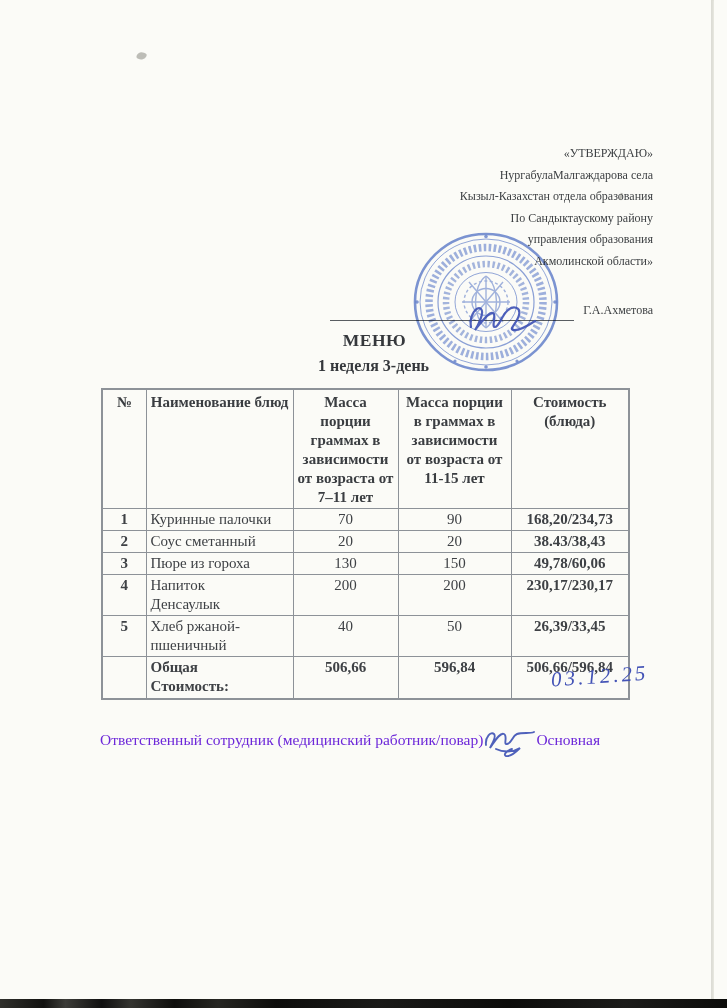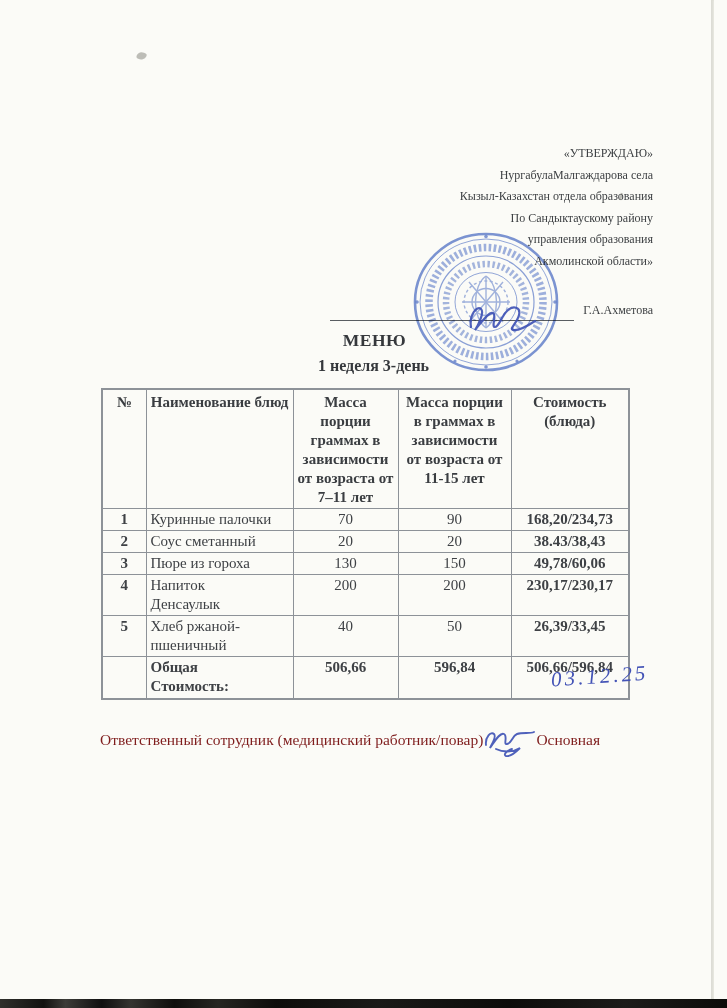--- a/index.html
+++ b/index.html
@@ -83,21 +83,21 @@
   
   .sig-scribble{position:absolute;left:463px;top:297px;width:80px;height:40px;}
   .hand-date{
     position:absolute;left:551px;top:664px;
     font-style:italic;font-size:21px;letter-spacing:3px;
     color:#4353b6;transform:rotate(-4deg);white-space:nowrap;
   }
   
   .footer{
     position:absolute;top:731px;left:100px;width:560px;
-    display:flex;align-items:center;font-size:15.5px;color:#7f1d1d;white-space:nowrap;
+    display:flex;align-items:center;font-size:15.5px;color:#6d28d9;white-space:nowrap;
   }
   .footer-scribble{width:56px;height:42px;margin:-14px -2px -14px -1px;flex:0 0 auto;}
 </style>
 </head>
 <body>
 
 <div class="page">
 
   <div class="speck"></div>
   <div class="speck2"></div>

